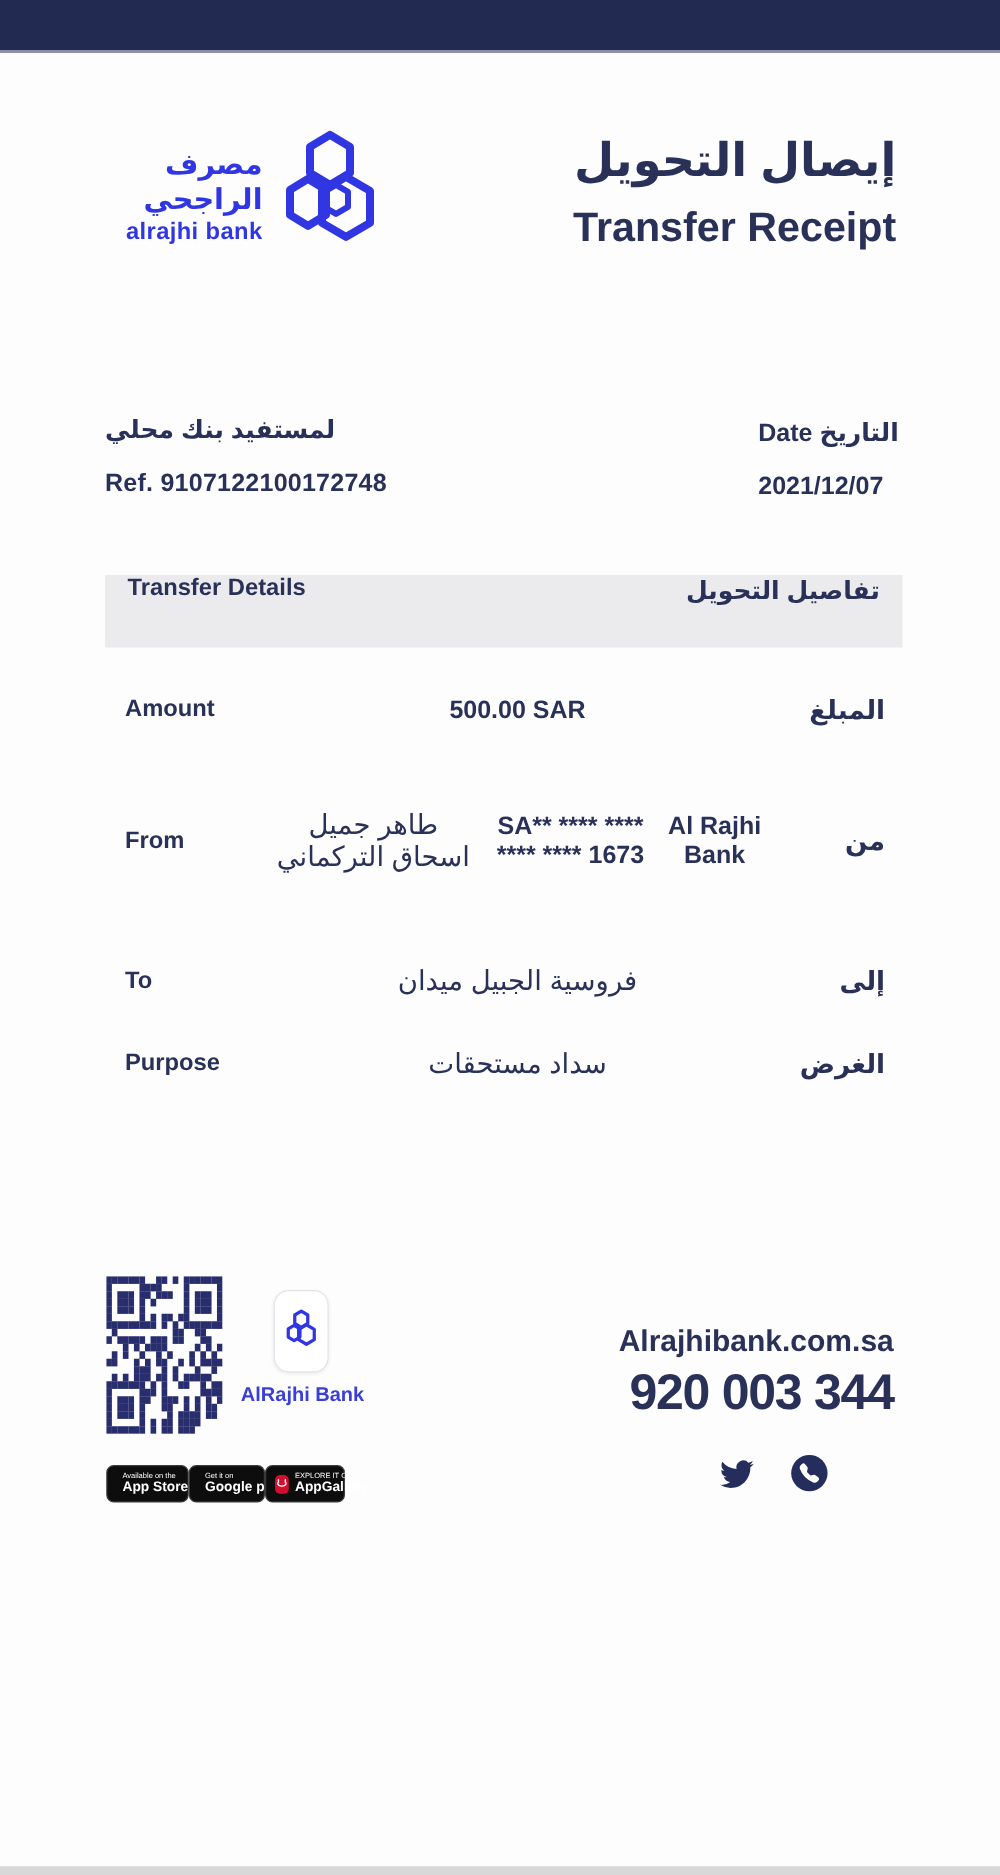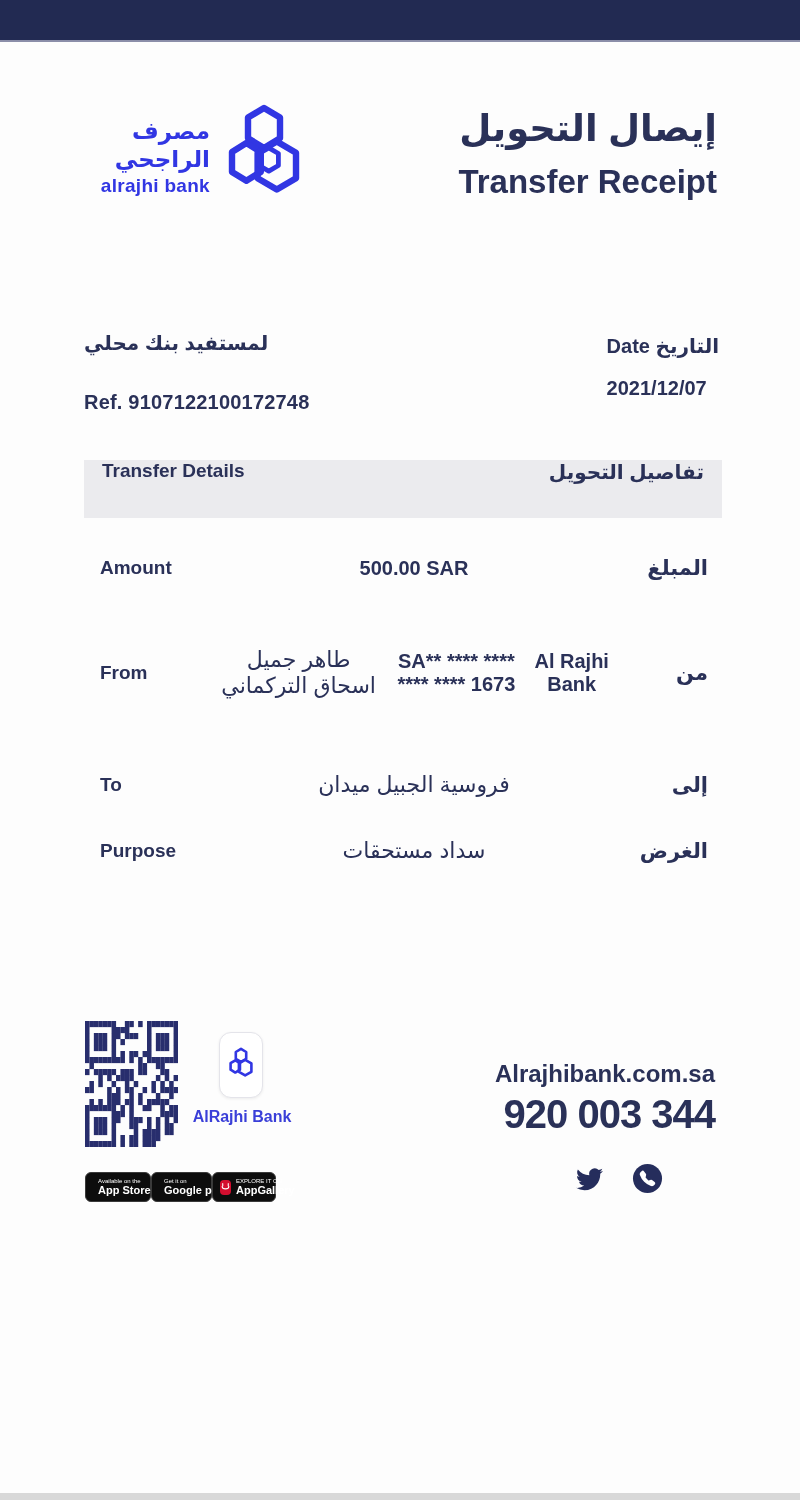--- a/index.html
+++ b/index.html
@@ -18,21 +18,21 @@
   .logo-en{font-size:19px;font-weight:bold;letter-spacing:.3px;margin-top:2px;}
   .logo-mark{margin-left:14px;}
 
   .title-block{right:83px;top:100px;text-align:right;}
   .title-ar{font-size:37px;font-weight:bold;direction:rtl;line-height:1.55;}
   .title-en{font-size:33px;font-weight:bold;margin-top:6px;}
 
   
   .meta-left{left:84px;top:331px;}
   .meta-ben{font-size:20px;font-weight:bold;direction:rtl;text-align:left;}
-  .meta-ref{font-size:20px;font-weight:600;margin-top:36px;letter-spacing:.2px;}
+  .meta-ref{font-size:20px;font-weight:600;margin-top:20px;letter-spacing:.2px;}
   .meta-right{right:81px;top:334px;text-align:left;}
   .meta-date-line{font-size:20px;font-weight:bold;}
   .meta-date-val{font-size:20px;font-weight:600;margin-top:19px;}
 
   
   .band{left:84px;top:460px;width:638px;height:58px;background:#ebebee;
         display:flex;align-items:flex-start;justify-content:space-between;
         padding:0 18px;box-sizing:border-box;}
   .band-en{font-size:19px;font-weight:bold;}
   .band-ar{font-size:20px;font-weight:bold;direction:rtl;}

